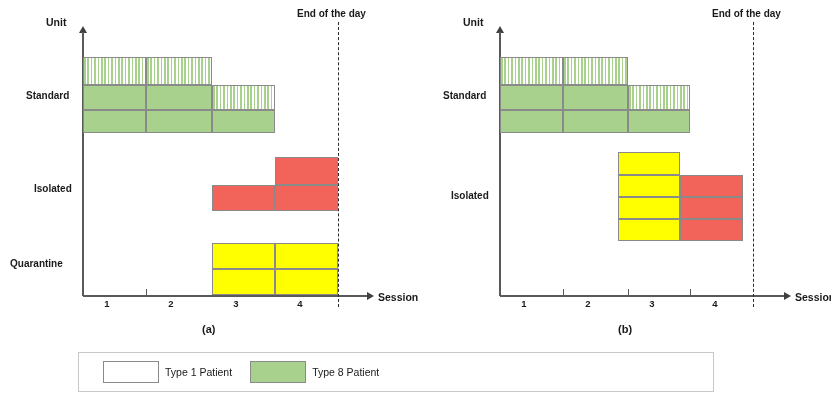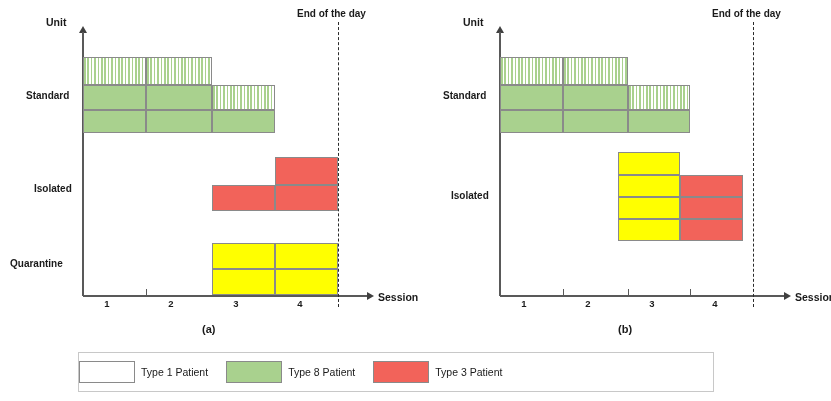--- a/index.html
+++ b/index.html
@@ -50,21 +50,21 @@
       #ffffff 1.6px, #ffffff 3.4px);
   }
 
   
   .legend{
     position:absolute;left:78px;top:352px;width:636px;height:40px;
     box-sizing:border-box;border:1px solid #c8c8c8;background:#fff;
     display:flex;align-items:center;
   }
   .legend-item{display:flex;align-items:center;margin-left:18px;}
-  .legend-item:first-child{margin-left:0;}
+  .legend-item:first-child{margin-left:24px;}
   .legend-swatch{
     width:56px;height:22px;box-sizing:border-box;border:1.3px solid #8a8a8a;
     margin-right:6px;flex:0 0 auto;
   }
   .legend-text{font-size:10.5px;color:#1a1a1a;white-space:nowrap;}
 </style>
 </head>
 <body>
 
 <div class="chart a">
@@ -173,18 +173,14 @@
   <div class="legend-item">
     <div class="legend-swatch hatch"></div>
     <span class="legend-text">Type 1 Patient</span>
   </div>
 
   <div class="legend-item">
     <div class="legend-swatch" style="background:#a9d18e;"></div>
     <span class="legend-text">Type 8 Patient</span>
   </div>
 
-  <div class="legend-item">
-    <div class="legend-swatch" style="background:#f2635a;"></div>
-    <span class="legend-text">Type 3 Patient</span>
-  </div>
 
 </div>
 
 </body></html>

